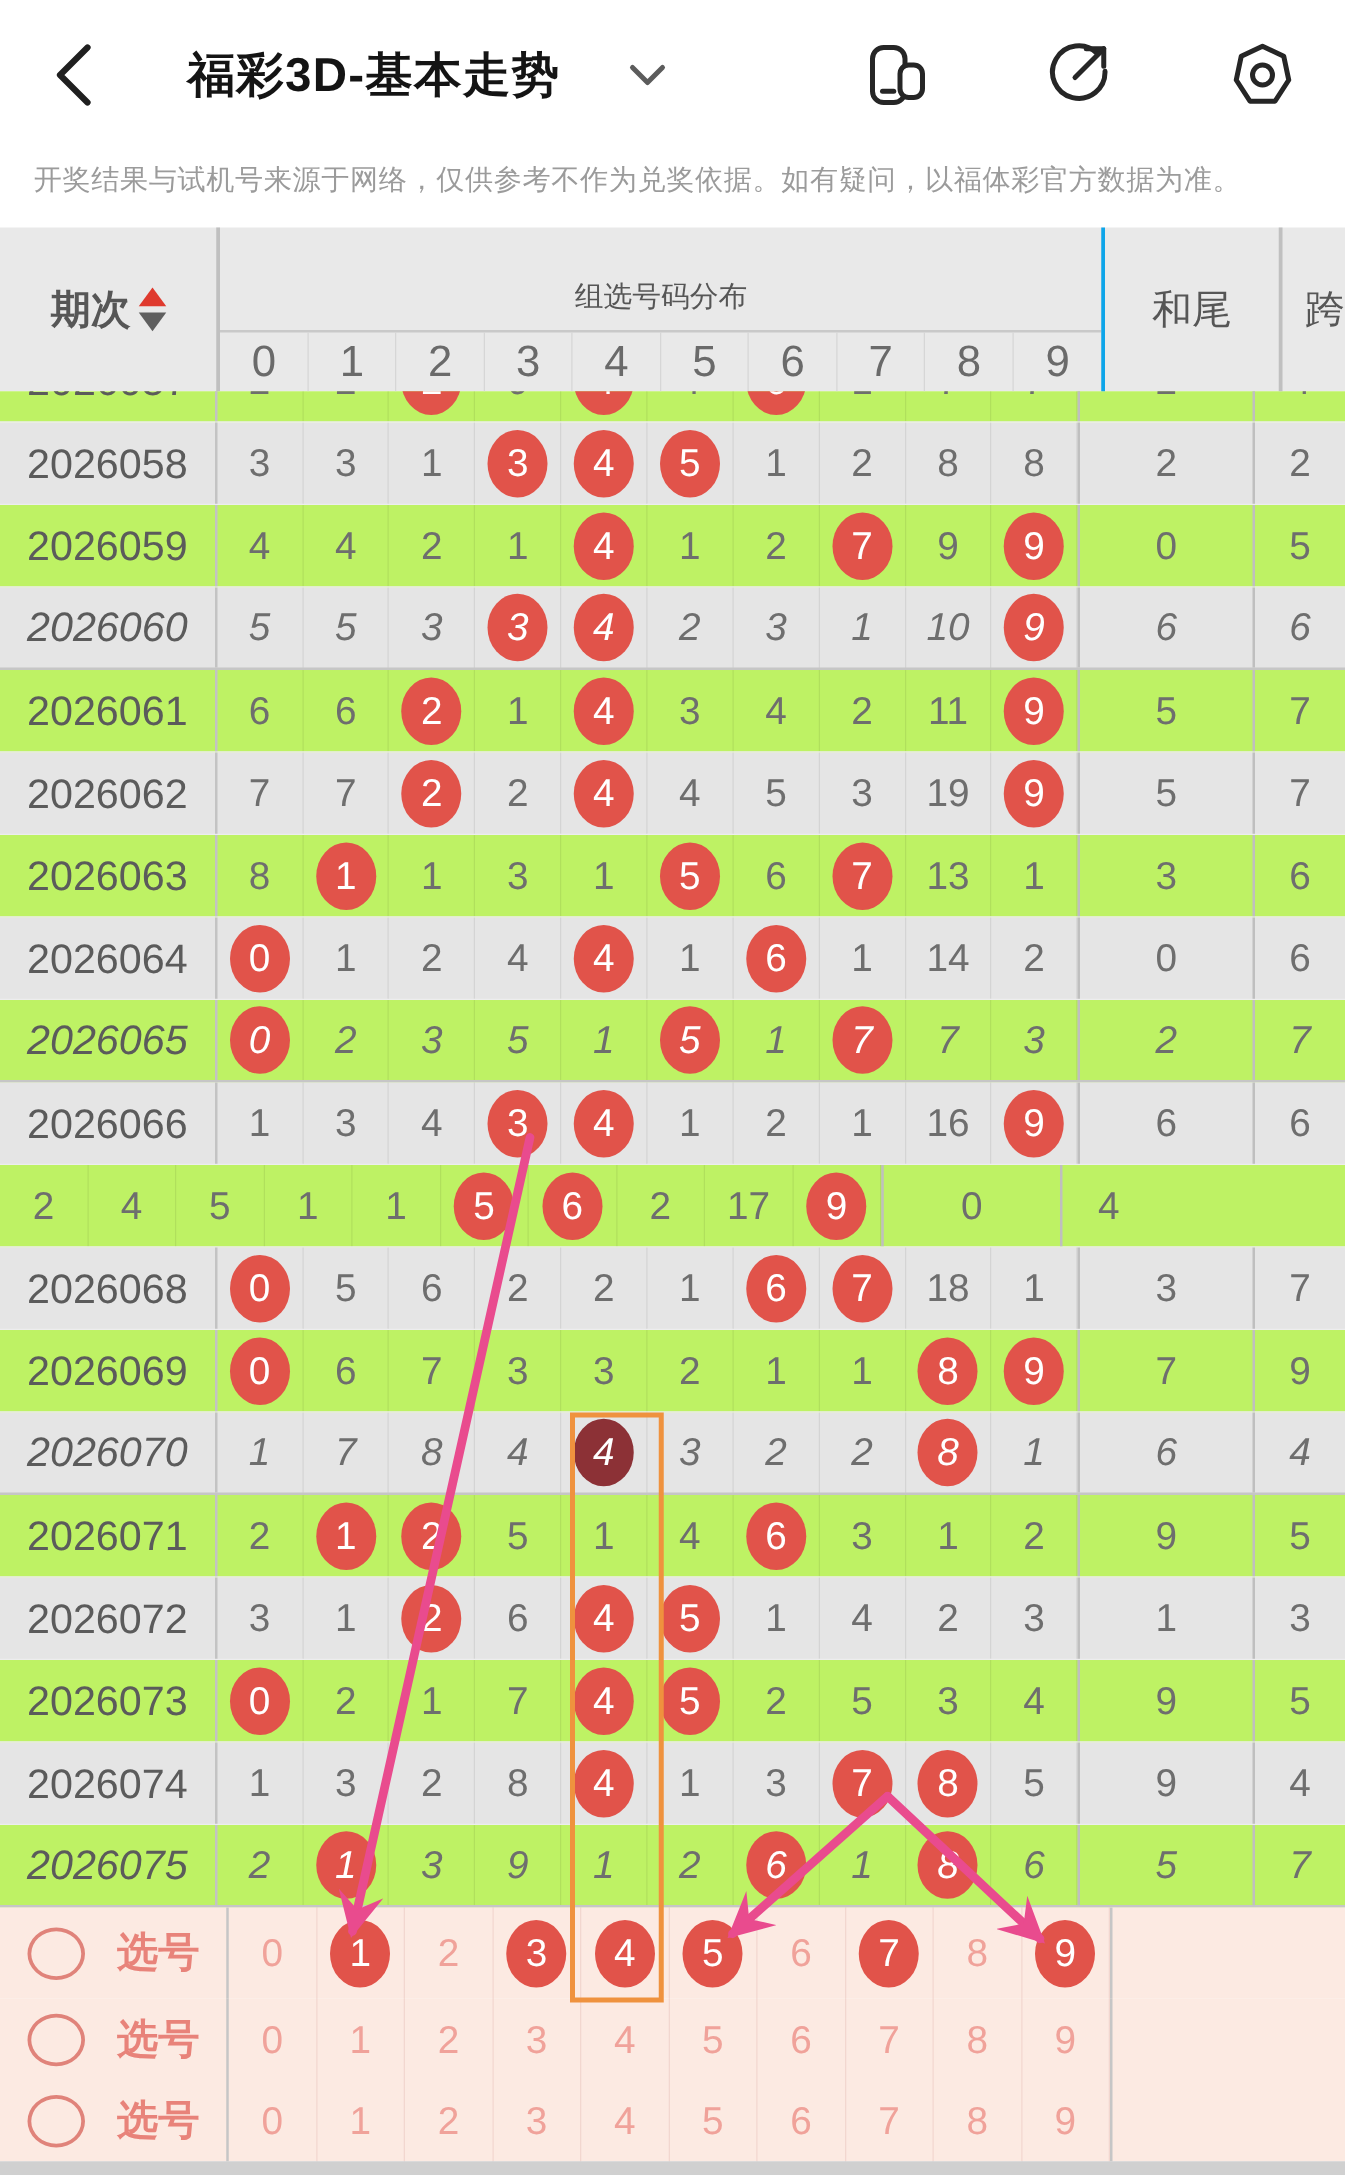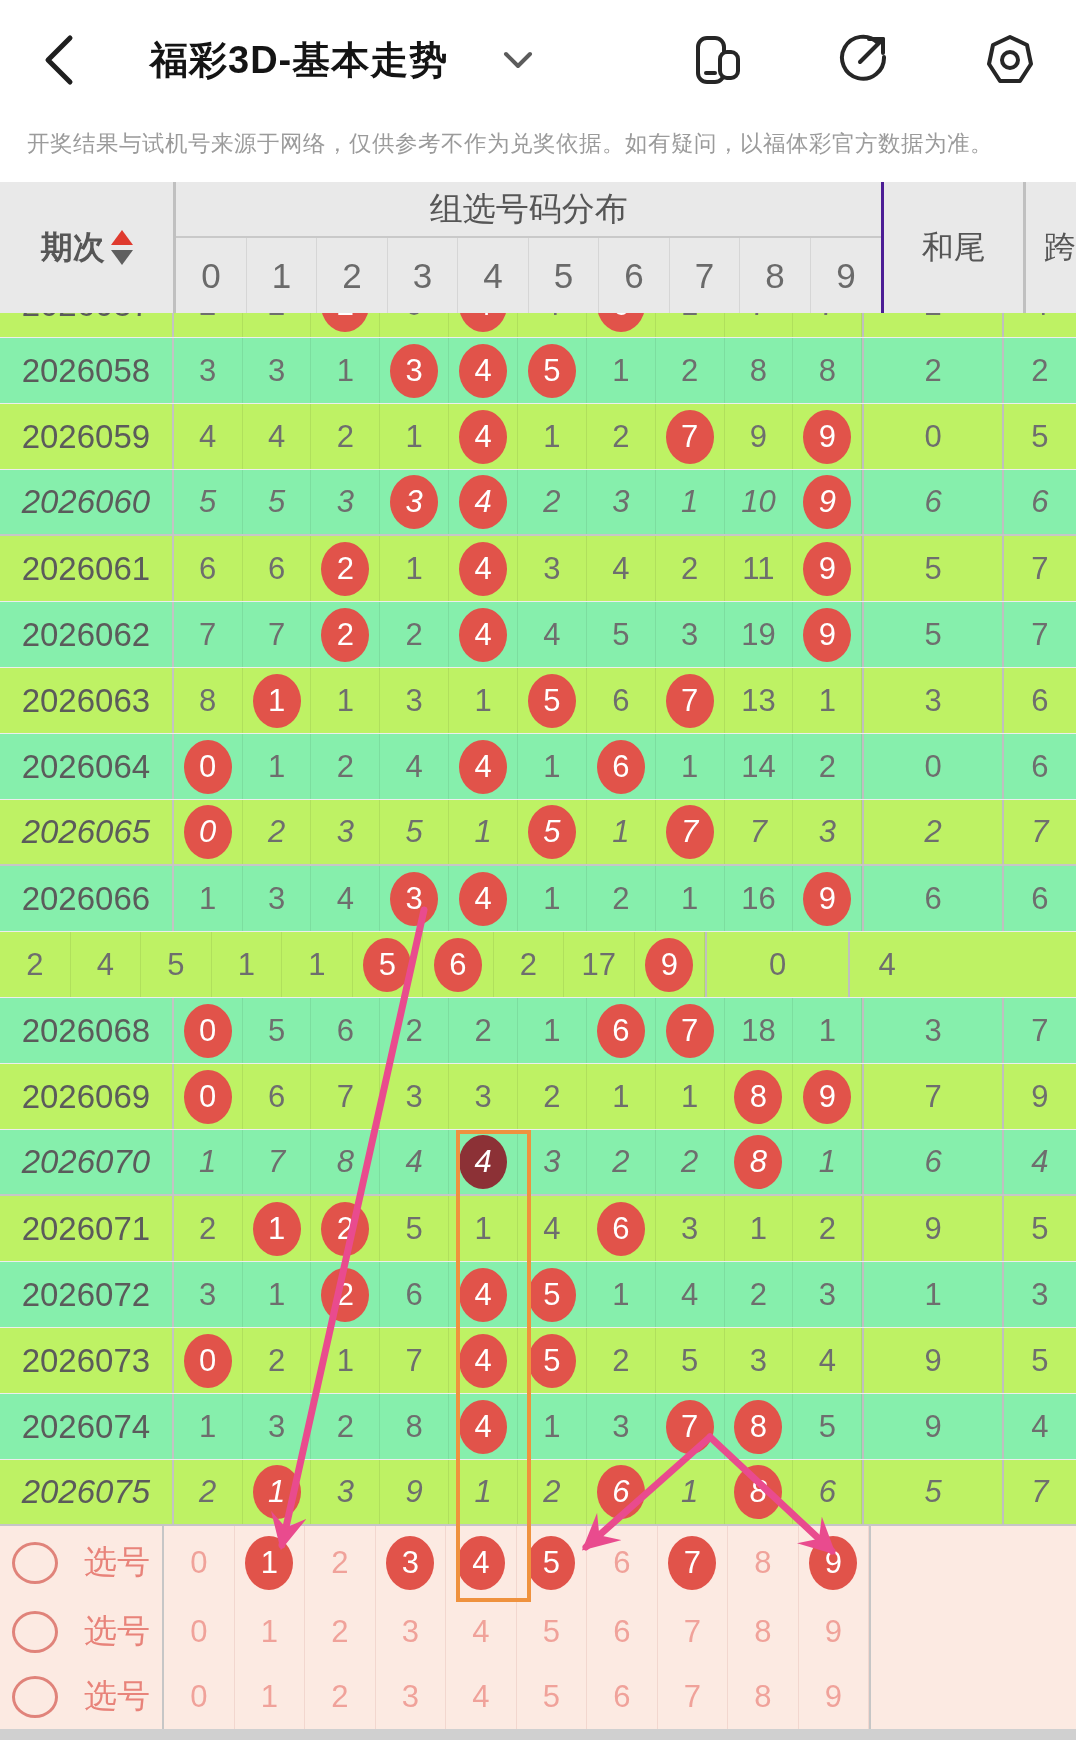--- a/index.html
+++ b/index.html
@@ -23,45 +23,45 @@
 
   
   .table { position:absolute; top:182px; left:0; width:1076px; }
 
   .thead { display:flex; height:131px; background:#e9e9e9; color:#565656; }
   .th-period { width:178px; border-right:3px solid #c0c0c0; display:flex; align-items:center; justify-content:center; font-size:32px;font-weight:bold; }
   .sorter { display:inline-flex; flex-direction:column; margin-left:6px; gap:5px; }
   .tri-up { width:0; height:0; border-left:11px solid transparent; border-right:11px solid transparent; border-bottom:15px solid #df3a2e; }
   .tri-dn { width:0; height:0; border-left:11px solid transparent; border-right:11px solid transparent; border-top:15px solid #5f5f5f; }
   .th-mid { width:705px; display:flex; flex-direction:column; }
-  .th-group { height:56px; display:flex; align-items:center; justify-content:center; font-size:33px; border-bottom:2px solid #c9c9c9; }
+  .th-group { height:56px; display:flex; align-items:center; justify-content:center; font-size:23px; border-bottom:2px solid #c9c9c9;margin-top:28px; }
   .th-digits { flex:1; display:flex; }
   .th-digit { width:70.5px; display:flex; align-items:center; justify-content:center; font-size:35px; color:#6a6a6a; border-right:1px solid #d6d6d6; }
   .th-digit:last-child { border-right:none; }
-  .th-hewei { width:143px; border-left:3px solid #4c1d95; display:flex; align-items:center; justify-content:center; font-size:32px; }
+  .th-hewei { width:143px; border-left:3px solid #0ea5e9; display:flex; align-items:center; justify-content:center; font-size:32px; }
   .th-kua { flex:1; border-left:3px solid #c0c0c0; display:flex; align-items:center; justify-content:flex-start; padding-left:18px; font-size:32px; }
 
-  .row { display:flex; height:66px; align-items:center; background:#86efac; border-bottom:1px solid #ededee; }
+  .row { display:flex; height:66px; align-items:center; background:#e5e5e5; border-bottom:1px solid #ededee; }
   .row.shade { background:#bef264; }
   .row.sep { border-bottom:2px solid #c6c6c6;font-style:italic; }
   .rlabel { width:178px; text-align:center; color:#5b5b5b; font-size:33px; border-right:2px solid #c3c3c3; align-self:stretch; display:flex; align-items:center; justify-content:center; }
   .cell { width:70.5px; align-self:stretch; display:flex; align-items:center; justify-content:center; font-size:31px; color:#6e6e6e; border-right:1px solid rgba(0,0,0,0.07); }
   .bubble { width:48px; height:54px; border-radius:50%; background:#e1534a; color:#fff; display:flex; align-items:center; justify-content:center; font-size:31px; }
   .bubble.dark { background:#8c3136; }
   .hw { width:143px; align-self:stretch; display:flex; align-items:center; justify-content:center; font-size:31px; color:#6e6e6e; border-left:2px solid #bfbfbf; }
   .kd { width:76px; align-self:stretch; display:flex; align-items:center; justify-content:center; font-size:31px; color:#6e6e6e; border-left:2px solid #bfbfbf; }
 
   .partial { height:25px; overflow:hidden; }
   .partial .row { margin-top:-41px; }
 
   
   .pink .row, .sel-row { background:#fceae2; border-bottom:none; }
   .sel-row { display:flex; height:65px; align-items:center; background:#fceae2; }
   .sel-row.first { height:73px; }
-  .sel-label { width:164px; align-self:stretch; display:flex; align-items:center; justify-content:center; gap:26px; color:#e8837a; font-size:33px; border-right:2px solid #c6c6c6; cursor:pointer; }
+  .sel-label { width:183px; align-self:stretch; display:flex; align-items:center; justify-content:center; gap:26px; color:#e8837a; font-size:33px; border-right:2px solid #c6c6c6; cursor:pointer;font-weight:bold; }
   .sel-ring { width:46px; height:42px; border:3px solid #e0837a; border-radius:50%; }
   .sel-digit { width:70.5px; align-self:stretch; display:flex; align-items:center; justify-content:center; font-size:31px; color:#f0a29a; border-right:1px solid rgba(190,120,110,0.16); cursor:pointer; }
   .sel-tail { flex:1; align-self:stretch; border-left:2px solid #c6c6c6; }
   .bottom-strip { height:11px; background:#d0d0d0; }
 
   
   .orange-box { position:absolute; z-index:4; border:4px solid #ef923e; background:transparent; pointer-events:none; }
   .overlay { position:absolute; left:0; top:0; z-index:5; pointer-events:none; }
 </style>
 </head>

